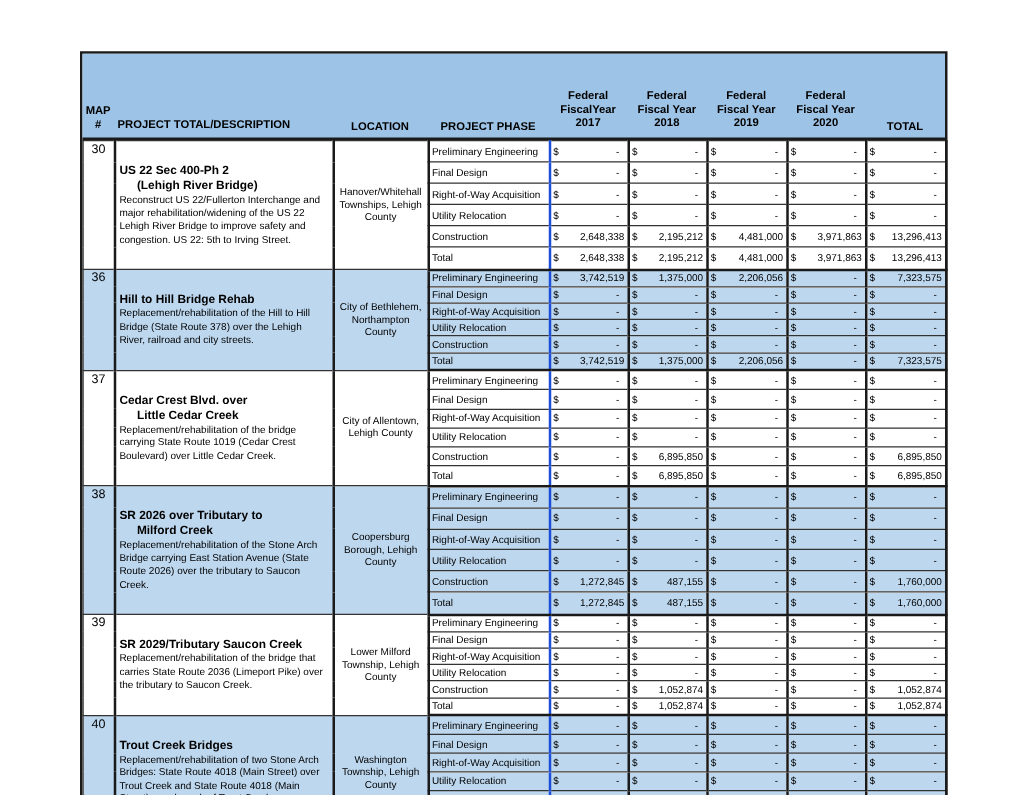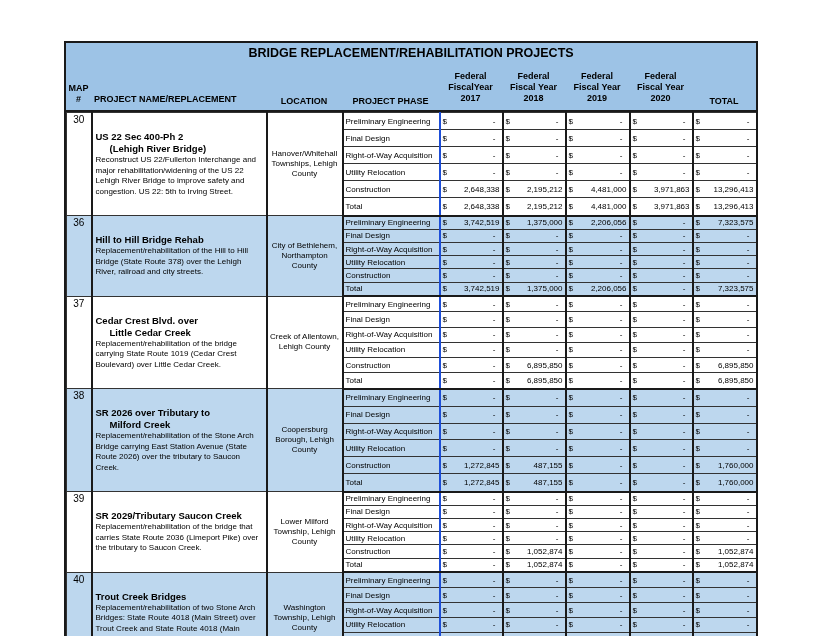--- a/index.html
+++ b/index.html
@@ -19,26 +19,25 @@
   .money { display: flex; justify-content: space-between; }
   td.amt { border-right: 2px solid #1a1a1a; }
   tr.group-end td { border-bottom: 2px solid #1a1a1a; }
   tbody.shaded td { background: #bdd7ee; }
 </style>
 </head>
 <body>
 
 <div class="sheet">
   <div class="title-band">
-    <div class="title">BRIDGE REPLACEMENT/REHABILITATION PROJECTS</div>
     <div class="hdr" style="left:0;width:25px;top:40px;">
       <div>MAP</div>
       <div>#</div>
     </div>
-    <div class="hdr" style="left:28px;top:51px;text-align:left;">PROJECT NAME/REPLACEMENT</div>
+    <div class="hdr" style="left:28px;top:51px;text-align:left;">PROJECT TOTAL/DESCRIPTION</div>
     <div class="hdr" style="left:200px;width:76px;top:53px;">LOCATION</div>
     <div class="hdr" style="left:276px;width:97px;top:53px;">PROJECT PHASE</div>
     <div class="hdr" style="left:373px;width:63px;top:28px;">
       <div>Federal</div>
       <div>FiscalYear</div>
       <div>2017</div>
     </div>
     <div class="hdr" style="left:436px;width:63px;top:28px;">
       <div>Federal</div>
       <div>Fiscal Year</div>
@@ -473,21 +472,21 @@
               <span>$</span>
               <span>7,323,575</span>
             </div>
           </td>
         </tr>
       </tbody>
       <tbody>
         <tr>
           <td class="map" rowspan="6">37</td>
           <td class="proj" rowspan="6"><span class="pname">Cedar Crest Blvd. over</span><span class="pname2">Little Cedar Creek</span><span>Replacement/rehabilitation of the bridge carrying State Route 1019 (Cedar Crest Boulevard) over Little Cedar Creek.</span></td>
-          <td class="loc" rowspan="6">Creek of Allentown, Lehigh County</td>
+          <td class="loc" rowspan="6">City of Allentown, Lehigh County</td>
           <td class="phase">Preliminary Engineering</td>
           <td class="amt">
             <div class="money">
               <span>$</span>
               <span style="padding-right: 4px;">-</span>
             </div>
           </td>
           <td class="amt">
             <div class="money">
               <span>$</span>

